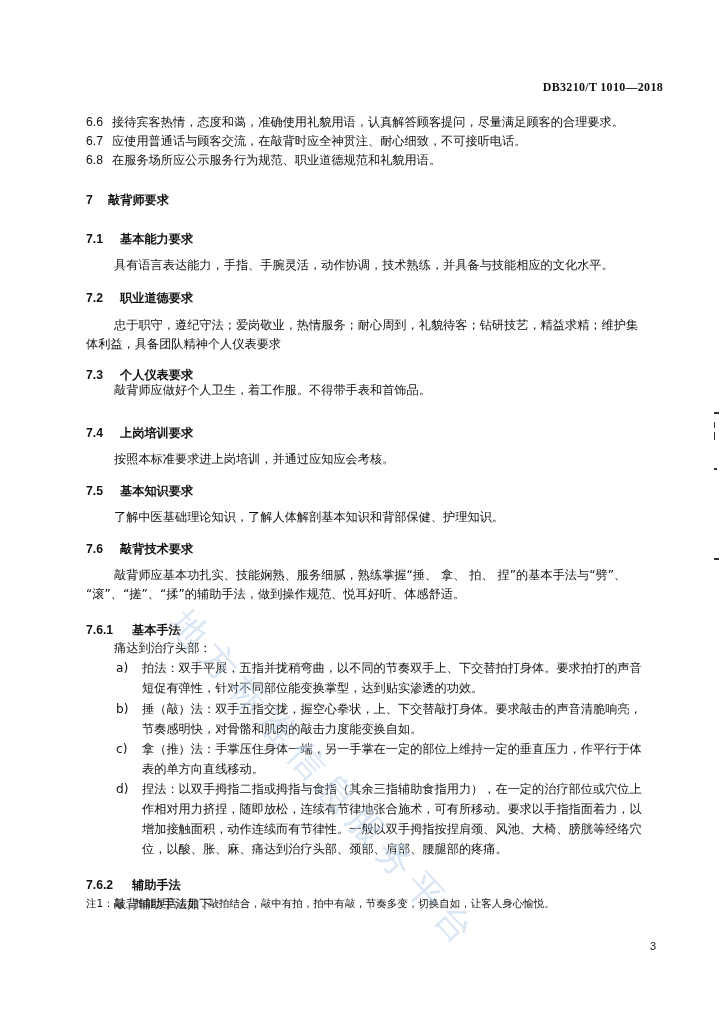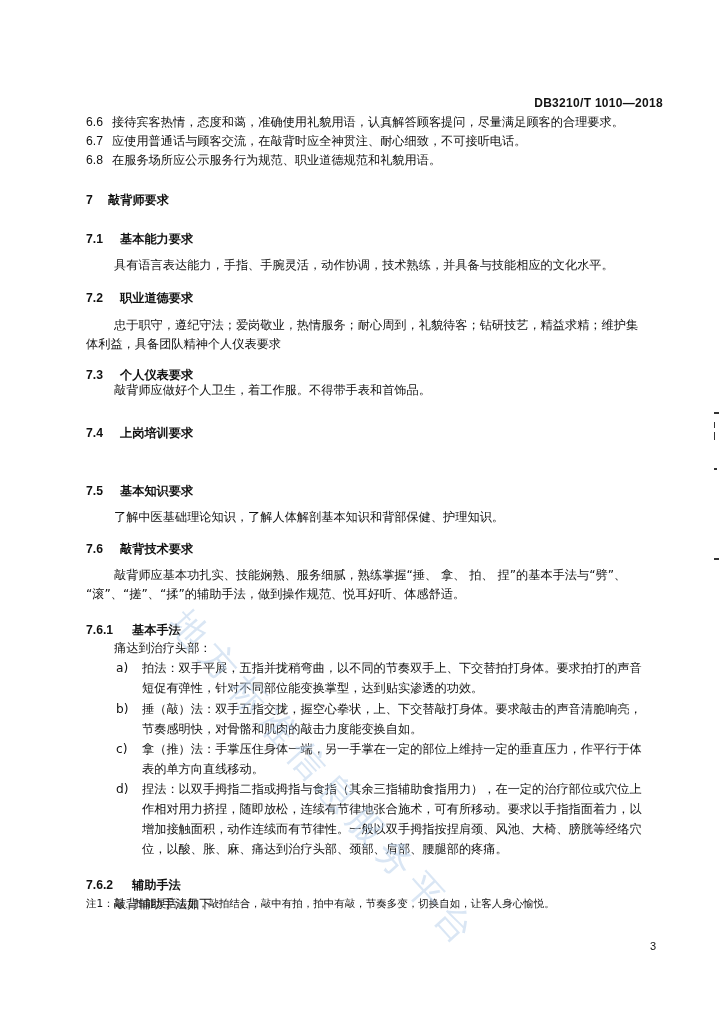--- a/index.html
+++ b/index.html
@@ -3,22 +3,22 @@
   <meta charset="utf-8">
   <style>
     html, body { margin: 0; padding: 0; background: #ffffff; }
     body {
       width: 727px; height: 1024px; position: relative; overflow: hidden;
       font-family: "DejaVu Sans", "Liberation Sans", sans-serif;
       color: #111111;
     }
     .page { position: absolute; left: 0; top: 0; width: 727px; height: 1024px; }
     .std-code {
-      position: absolute; right: 64px; top: 96px;
-      font-family: Liberation Sans, sans-serif;
+      position: absolute; right: 64px; top: 80px;
+      font-family: Liberation Serif, serif;
       font-weight: bold; font-size: 12px; letter-spacing: 0.3px; color: #111; margin-left: 14px;
     }
     .line { position: absolute; left: 86px; font-size: 12.2px; line-height: 16px; white-space: nowrap; }
     .clause { left: 86px; }
     .clause .num { display: inline-block; width: 26px; font-family: "Liberation Sans", sans-serif; font-weight: normal; }
     .h-num { display: inline-block; font-family: "Liberation Sans", sans-serif; font-weight: bold; }
     .heading { font-weight: bold; }
     .h1 .h-num { width: 22px; }
     .h2 .h-num { width: 34px; }
     .h3 .h-num { width: 46px; }
@@ -74,20 +74,21 @@
   <div class="line para-cont" style="top:336px;">体利益，具备团队精神个人仪表要求</div>
 
   <div class="line heading h2" style="top:367px;">
     <span class="h-num">7.3</span><span>个人仪表要求</span>
   </div>
   <div class="line para" style="top:382px;">敲背师应做好个人卫生，着工作服。不得带手表和首饰品。</div>
 
   <div class="line heading h2" style="top:425px;">
     <span class="h-num">7.4</span><span>上岗培训要求</span>
   </div>
+  <div class="line para" style="top:451px;">按照本标准要求进上岗培训，并通过应知应会考核。</div>
 
   <div class="line heading h2" style="top:483px;">
     <span class="h-num">7.5</span><span>基本知识要求</span>
   </div>
   <div class="line para" style="top:509px;">了解中医基础理论知识，了解人体解剖基本知识和背部保健、护理知识。</div>
 
   <div class="line heading h2" style="top:541px;">
     <span class="h-num">7.6</span><span>敲背技术要求</span>
   </div>
   <div class="line para" style="top:567px;">敲背师应基本功扎实、技能娴熟、服务细腻，熟练掌握“捶、 拿、 拍、 捏”的基本手法与“劈”、</div>

